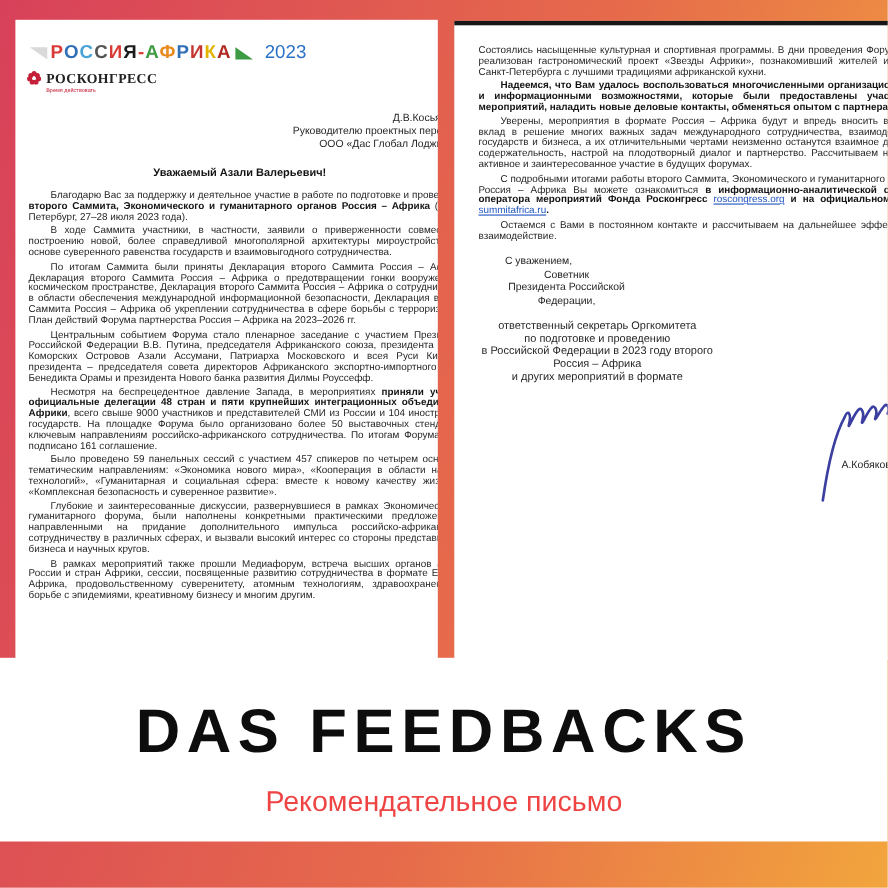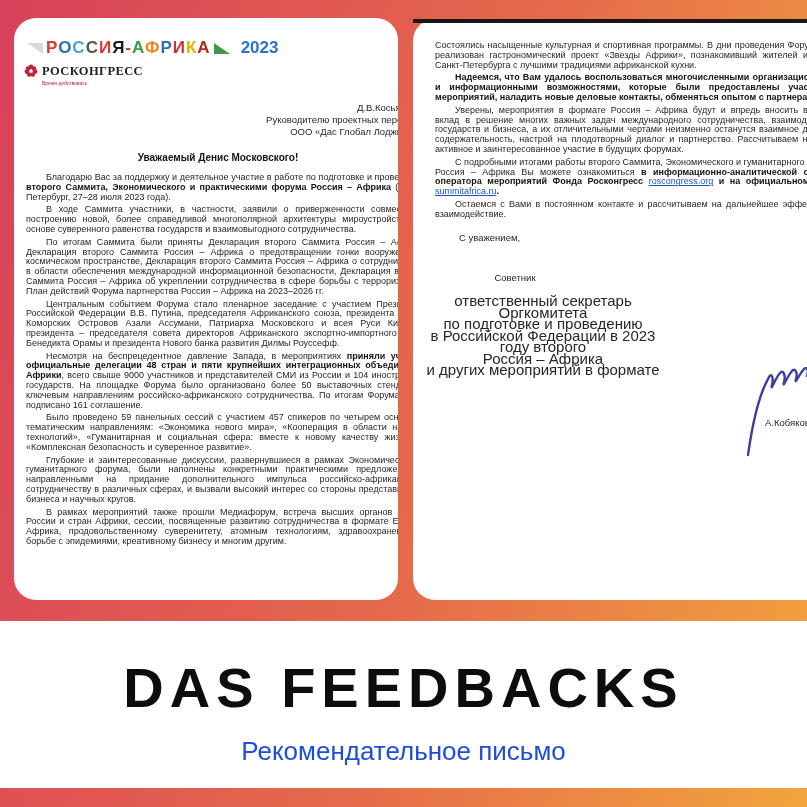--- a/index.html
+++ b/index.html
@@ -1,59 +1,59 @@
 <!DOCTYPE html>
 <html><head>
 <meta charset="utf-8">
 <style>
   html,body{margin:0;padding:0;}
   body{font-family:"Liberation Sans",sans-serif;}
   .canvas{position:relative;width:807px;height:807px;overflow:hidden;
     background:linear-gradient(105deg,#d8415a 0%,#e66a4b 55%,#f2a53d 100%);}
 
   
-  .page{position:absolute;background:#ffffff;border-radius:22px;}
+  .page{position:absolute;background:#ffffff;}
   .left-page{left:14px;top:18px;width:384px;height:582px;overflow:hidden;}
   .right-page{left:413px;top:19px;width:470px;height:581px;}
   .top-bar{width:100%;height:4px;background:#171717;}
 
   
   .logo-row{margin:20px 0 0 10px;white-space:nowrap;display:flex;align-items:center;}
   .logo-letters{font-weight:800;font-size:17px;letter-spacing:1px;font-family:"Liberation Sans",sans-serif;}
   .tri{display:inline-block;width:0;height:0;margin:0 3px;}
   .tri-left{border-top:11px solid #d9d9d9;border-left:16px solid transparent;}
   .tri-right{border-bottom:11px solid #3d9b44;border-right:16px solid transparent;}
-  .logo-year{color:#2a71c7;font-weight:700;font-size:17px;margin-left:8px;}
+  .logo-year{color:#2a71c7;font-weight:400;font-size:17px;margin-left:8px;}
   .rosc{display:flex;align-items:flex-start;margin:6px 0 0 10px;}
   .rosc-name{font-family:"Liberation Serif",serif;font-weight:700;font-size:12.5px;color:#222;letter-spacing:.4px;}
   .rosc-tag{font-size:5px;color:#c4203a;margin-top:1px;}
 
   
   .content{position:relative;}
   .left-content{width:400px;padding-left:12px;}
   .right-content{width:405px;padding-left:22px;margin-top:18px;}
   .body-text p{margin:0 0 3px 0;font-size:9px;line-height:9.8px;text-align:justify;
     text-indent:20px;color:#262626;}
   .body-text p.noindent{text-indent:0;}
   .b{font-weight:700;color:#141414;}
   .lnk{color:#1d53c0;text-decoration:underline;font-weight:400;}
   .recipient{margin-top:16px;width:400px;text-align:right;font-size:9.5px;line-height:12px;color:#262626;}
   .salutation{width:384px;text-align:center;font-weight:700;font-size:10px;color:#141414;
     margin:14px 0 10px 0;}
   .closing{margin:12px 0 0 24px;font-size:9.5px;color:#262626;}
-  .sig1{margin-top:29px;width:160px;text-align:center;font-size:9.5px;line-height:11.5px;color:#262626;}
-  .sig2{margin-top:12px;margin-left:-20px;width:256px;text-align:center;font-size:15px;line-height:11.5px;color:#262626;}
+  .sig1{margin-top:2px;width:160px;text-align:center;font-size:9.5px;line-height:11.5px;color:#262626;}
+  .sig2{margin-top:12px;margin-left:-20px;width:256px;text-align:center;font-size:10px;line-height:11.5px;color:#262626;}
   .signature-svg{position:absolute;left:325px;top:330px;}
   .signatory{position:absolute;left:352px;top:398px;font-size:9.5px;color:#262626;white-space:nowrap;}
 
   
-  .footer-band{position:absolute;left:0;top:621px;width:807px;height:167px;background:#ffffff;}
+  .footer-band{position:absolute;left:0;top:598px;width:807px;height:167px;background:#ffffff;}
   .footer-title{margin-top:34px;text-align:center;font-weight:700;font-size:56px;
     letter-spacing:6px;color:#0d0d0d;}
-  .footer-subtitle{margin-top:16px;text-align:center;font-size:26px;color:#1d4ed8;}
+  .footer-subtitle{margin-top:16px;text-align:center;font-size:26px;color:#ef4444;}
 </style>
 </head>
 <body>
 
 <div class="canvas">
 
   <div class="page left-page">
     <div class="logo-row">
       <span class="tri tri-left"></span>
       <span class="logo-letters"><span style="color: rgb(217, 58, 53);">Р</span><span style="color: rgb(47, 111, 182);">О</span><span style="color: rgb(74, 163, 216);">С</span><span style="color: rgb(85, 85, 85);">С</span><span style="color: rgb(217, 58, 53);">И</span><span style="color: rgb(27, 27, 27);">Я</span><span style="color: rgb(217, 58, 53);">-</span><span style="color: rgb(61, 155, 68);">А</span><span style="color: rgb(233, 138, 31);">Ф</span><span style="color: rgb(47, 111, 182);">Р</span><span style="color: rgb(198, 53, 47);">И</span><span style="color: rgb(224, 180, 0);">К</span><span style="color: rgb(176, 42, 35);">А</span></span>
@@ -78,23 +78,23 @@
         <div class="rosc-tag">Время действовать</div>
       </div>
     </div>
 
     <div class="content left-content">
       <div class="recipient">
         <div>Д.В.Косьяненко</div>
         <div>Руководителю проектных перевозок</div>
         <div>ООО «Дас Глобал Лоджистик»</div>
       </div>
-      <div class="salutation">Уважаемый Денис Московского!</div>
+      <div class="salutation">Уважаемый Азали Валерьевич!</div>
       <div class="body-text">
-        <p><span>Благодарю Вас за поддержку и деятельное участие в работе по подготовке и проведению </span><span class="b">второго Саммита, Экономического и практическими форума Россия – Африка</span><span> (Санкт-Петербург, 27–28 июля 2023 года).</span></p>
+        <p><span>Благодарю Вас за поддержку и деятельное участие в работе по подготовке и проведению </span><span class="b">второго Саммита, Экономического и гуманитарного органов Россия – Африка</span><span> (Санкт-Петербург, 27–28 июля 2023 года).</span></p>
         <p><span>В ходе Саммита участники, в частности, заявили о приверженности совместному построению новой, более справедливой многополярной архитектуры мироустройства на основе суверенного равенства государств и взаимовыгодного сотрудничества.</span></p>
         <p><span>По итогам Саммита были приняты Декларация второго Саммита Россия – Африка, Декларация второго Саммита Россия – Африка о предотвращении гонки вооружений в космическом пространстве, Декларация второго Саммита Россия – Африка о сотрудничестве в области обеспечения международной информационной безопасности, Декларация второго Саммита Россия – Африка об укреплении сотрудничества в сфере борьбы с терроризмом и План действий Форума партнерства Россия – Африка на 2023–2026 гг.</span></p>
         <p><span>Центральным событием Форума стало пленарное заседание с участием Президента Российской Федерации В.В. Путина, председателя Африканского союза, президента Союза Коморских Островов Азали Ассумани, Патриарха Московского и всея Руси Кирилла, президента – председателя совета директоров Африканского экспортно-импортного банка Бенедикта Орамы и президента Нового банка развития Дилмы Роуссефф.</span></p>
         <p><span>Несмотря на беспрецедентное давление Запада, в мероприятиях </span><span class="b">приняли участие официальные делегации 48 стран и пяти крупнейших интеграционных объединений Африки</span><span>, всего свыше 9000 участников и представителей СМИ из России и 104 иностранных государств. На площадке Форума было организовано более 50 выставочных стендов по ключевым направлениям российско-африканского сотрудничества. По итогам Форума было подписано 161 соглашение.</span></p>
         <p><span>Было проведено 59 панельных сессий с участием 457 спикеров по четырем основным тематическим направлениям: «Экономика нового мира», «Кооперация в области науки и технологий», «Гуманитарная и социальная сфера: вместе к новому качеству жизни» и «Комплексная безопасность и суверенное развитие».</span></p>
         <p><span>Глубокие и заинтересованные дискуссии, развернувшиеся в рамках Экономического и гуманитарного форума, были наполнены конкретными практическими предложениями, направленными на придание дополнительного импульса российско-африканскому сотрудничеству в различных сферах, и вызвали высокий интерес со стороны представителей бизнеса и научных кругов.</span></p>
         <p><span>В рамках мероприятий также прошли Медиафорум, встреча высших органов аудита России и стран Африки, сессии, посвященные развитию сотрудничества в формате ЕАЭС – Африка, продовольственному суверенитету, атомным технологиям, здравоохранению и борьбе с эпидемиями, креативному бизнесу и многим другим.</span></p>
       </div>
     </div>
   </div>
@@ -105,20 +105,21 @@
       <div class="body-text">
         <p class="noindent"><span>Состоялись насыщенные культурная и спортивная программы. В дни проведения Форума был реализован гастрономический проект «Звезды Африки», познакомивший жителей и гостей Санкт-Петербурга с лучшими традициями африканской кухни.</span></p>
         <p><span class="b">Надеемся, что Вам удалось воспользоваться многочисленными организационными и информационными возможностями, которые были предоставлены участникам мероприятий, наладить новые деловые контакты, обменяться опытом с партнерами.</span></p>
         <p><span>Уверены, мероприятия в формате Россия – Африка будут и впредь вносить весомый вклад в решение многих важных задач международного сотрудничества, взаимодействия государств и бизнеса, а их отличительными чертами неизменно останутся взаимное доверие, содержательность, настрой на плодотворный диалог и партнерство. Рассчитываем на Ваше активное и заинтересованное участие в будущих форумах.</span></p>
         <p><span>С подробными итогами работы второго Саммита, Экономического и гуманитарного форума Россия – Африка Вы можете ознакомиться </span><span class="b">в информационно-аналитической системе оператора мероприятий Фонда Росконгресс </span><span class="b lnk">roscongress.org</span><span class="b"> и на официальном сайте </span><span class="b lnk">summitafrica.ru</span><span class="b">.</span></p>
         <p><span>Остаемся с Вами в постоянном контакте и рассчитываем на дальнейшее эффективное взаимодействие.</span></p>
       </div>
       <div class="closing">С уважением,</div>
       <div class="sig1">
         <div>Советник</div>
+        <div>Президента Российской Федерации,</div>
       </div>
       <div class="sig2">
         <div>ответственный секретарь Оргкомитета</div>
         <div>по подготовке и проведению</div>
         <div>в Российской Федерации в 2023 году второго</div>
         <div>Россия – Африка</div>
         <div>и других мероприятий в формате</div>
       </div>
     </div>
     <svg class="signature-svg" width="80" height="110" viewBox="0 0 80 110">

